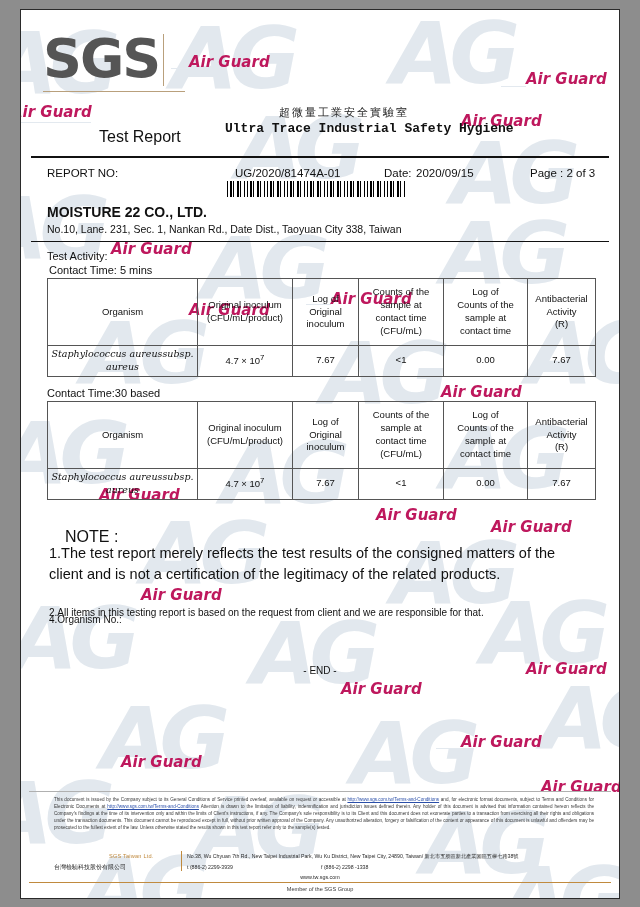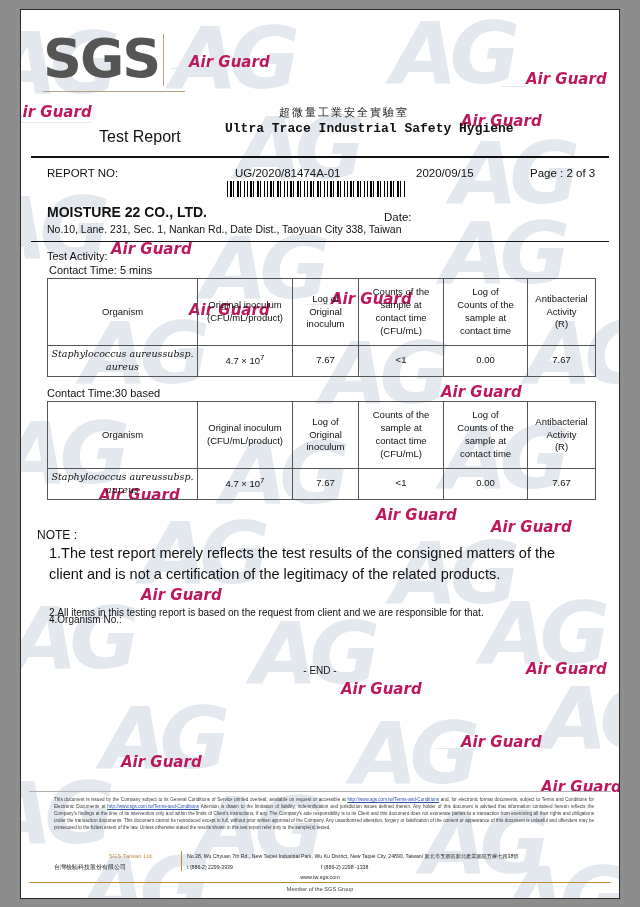--- a/index.html
+++ b/index.html
@@ -103,21 +103,21 @@
     color: #111;
   }
   .hr-top {
     position: absolute;
     left: 10px; right: 10px; top: 146px;
     height: 2px; background: #111;
   }
   
   .rep-label { position: absolute; left: 26px; top: 157px; font-size: 11.5px; color:#111; }
   .rep-no    { position: absolute; left: 214px; top: 157px; font-size: 11.5px; color:#111; }
-  .rep-date-l{ position: absolute; left: 363px; top: 157px; font-size: 11.5px; color:#111;margin-top:44px; }
+  .rep-date-l{ position: absolute; left: 363px; top: 157px; font-size: 11.5px; color:#111; }
   .rep-date  { position: absolute; left: 395px; top: 157px; font-size: 11.5px; color:#111; }
   .rep-page  { position: absolute; left: 509px; top: 157px; font-size: 11.5px; color:#111; }
   
   .barcode {
     position: absolute;
     left: 206px; top: 171px;
     width: 180px; height: 16px;
     background-image:
       repeating-linear-gradient(90deg,
         #000 0px, #000 1px, #fff 1px, #fff 3px,
@@ -170,21 +170,21 @@
     font-family: "DejaVu Serif", serif;
     font-style: italic;
     font-size: 9px;
     color: #555;
   }
   td.bold { font-weight: bold; }
   .t1 { top: 268px; }
   .t2 { top: 391px; }
 
   
-  .note-h { position: absolute; left: 16px; top: 518px; font-size: 12px; color:#111; }
+  .note-h { position: absolute; left: 44px; top: 518px; font-size: 16px; color:#111; }
   .note1 {
     position: absolute; left: 28px; top: 533px;
     width: 540px;
     font-size: 14.5px; color: #111; line-height: 1.45;
   }
   .note2 { position: absolute; left: 28px; top: 572px; font-size: 10px; color:#111;margin-top:25px; }
   .note3 { position: absolute; left: 28px; top: 588px; font-size: 10px; color:#111; }
   .note4 { position: absolute; left: 28px; top: 604px; font-size: 10px; color:#111; }
   .note4b {
     position: absolute; left: 40px; top: 619px; font-size: 10px; color:#111;

